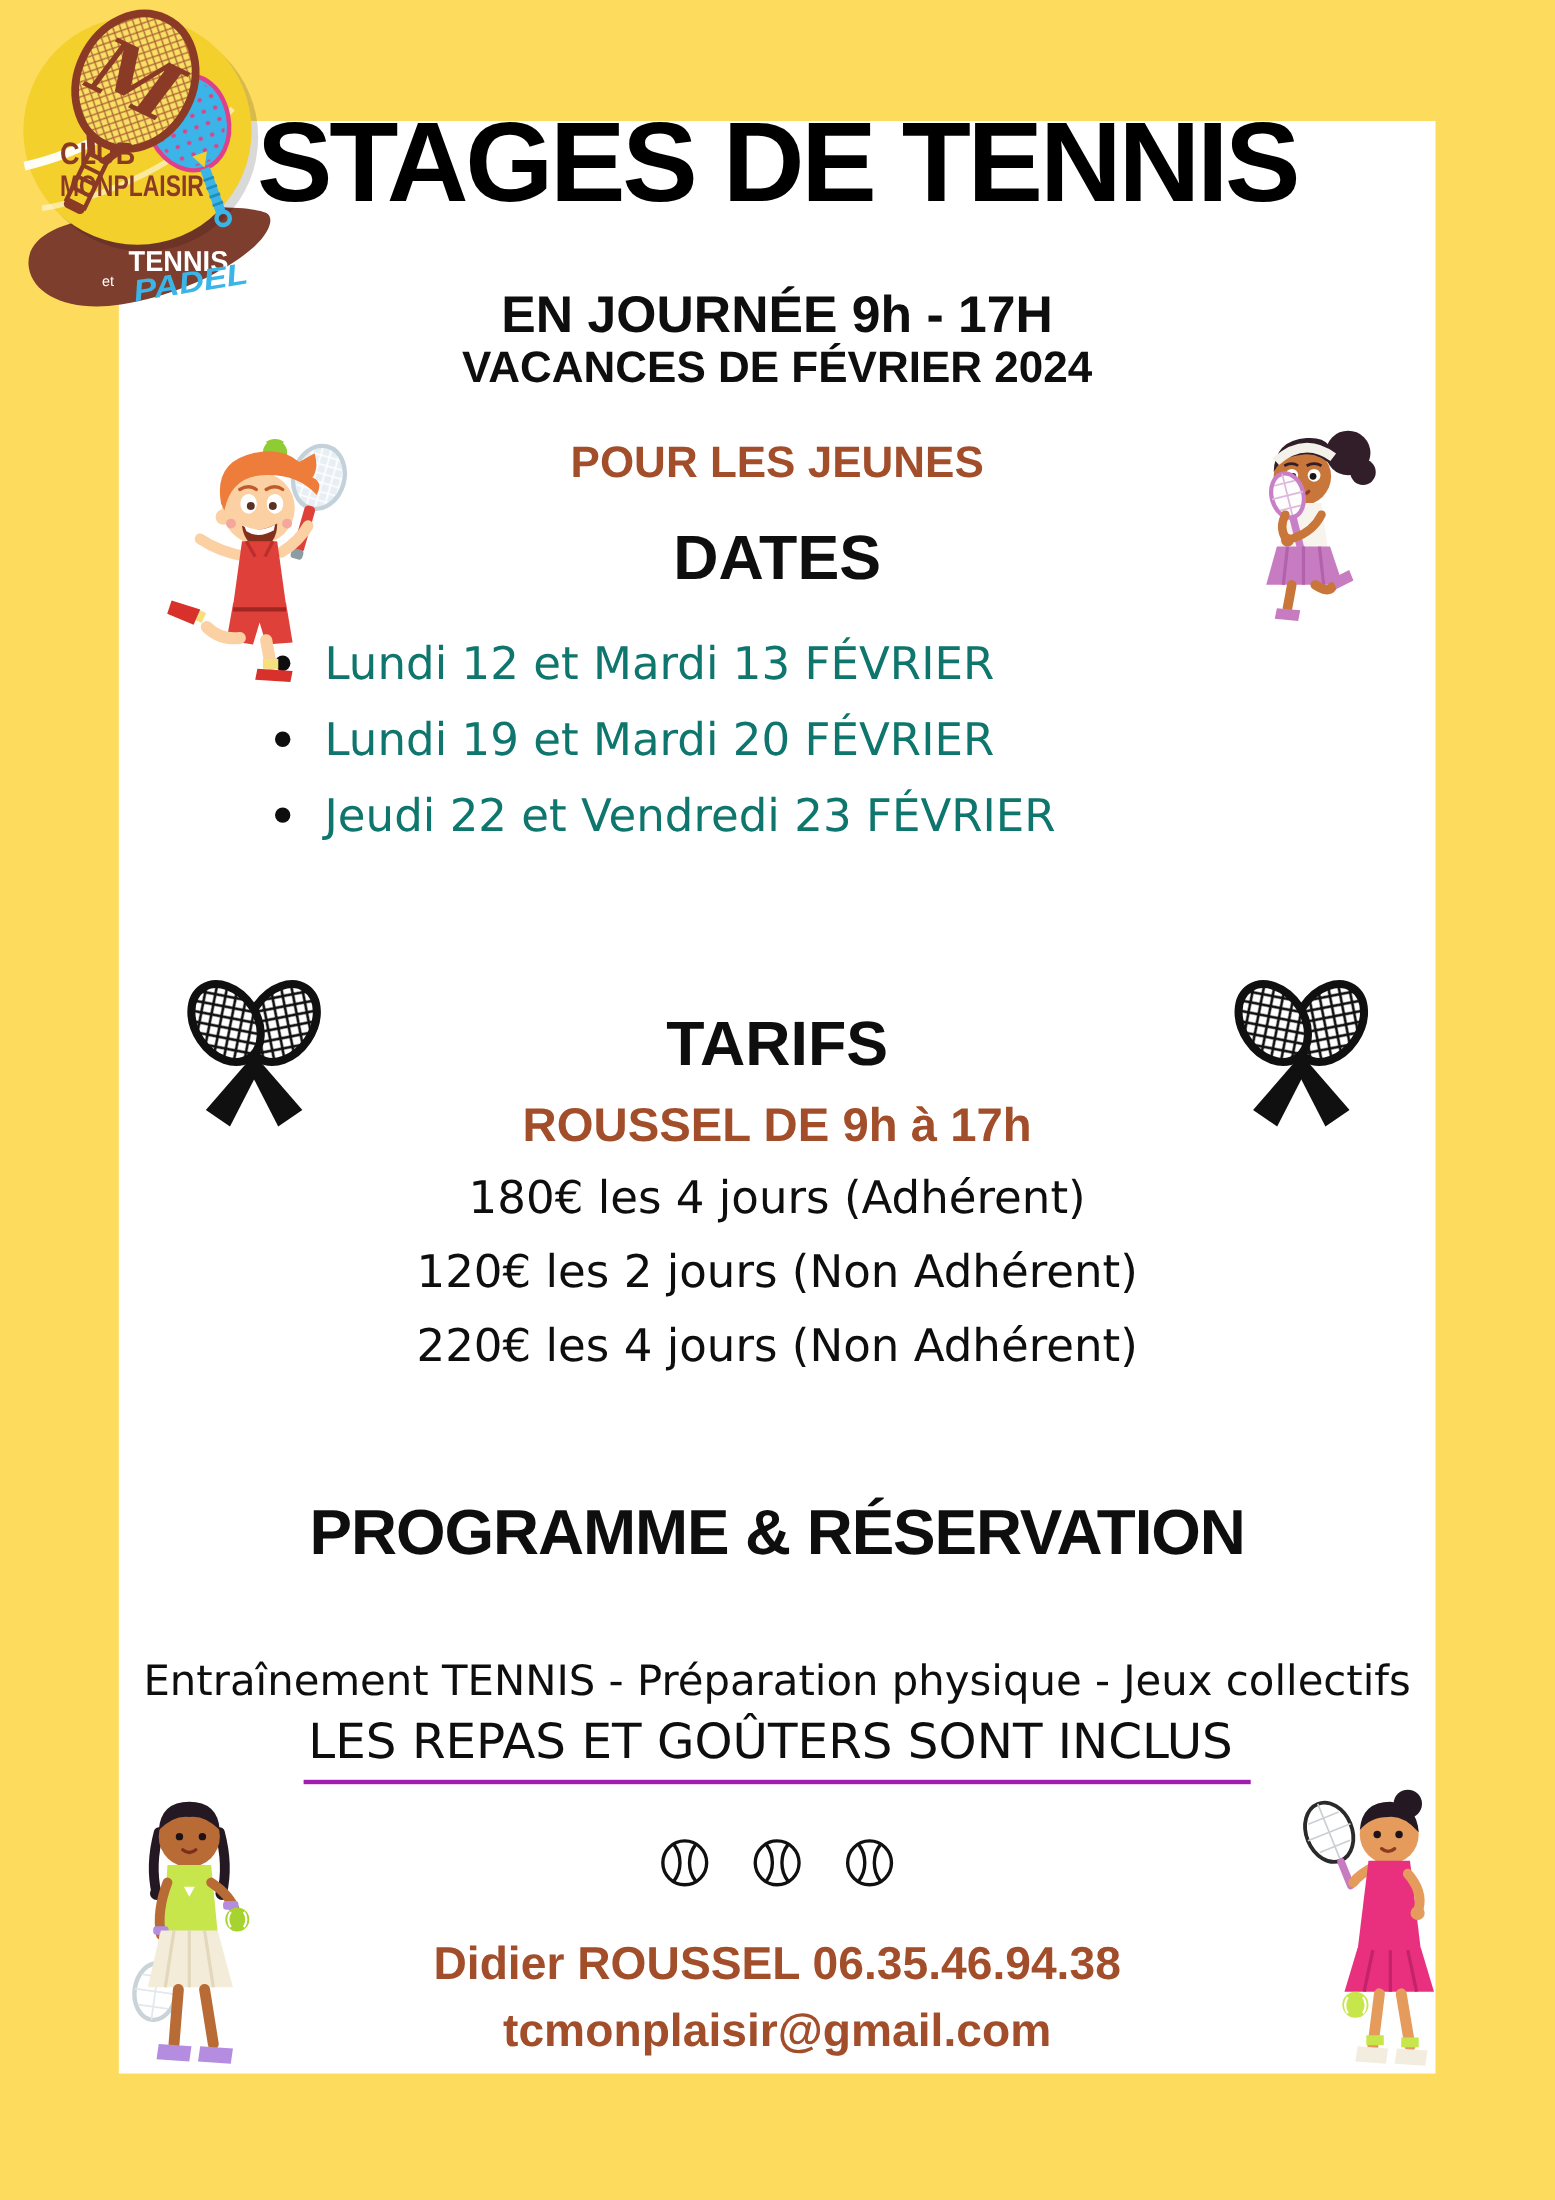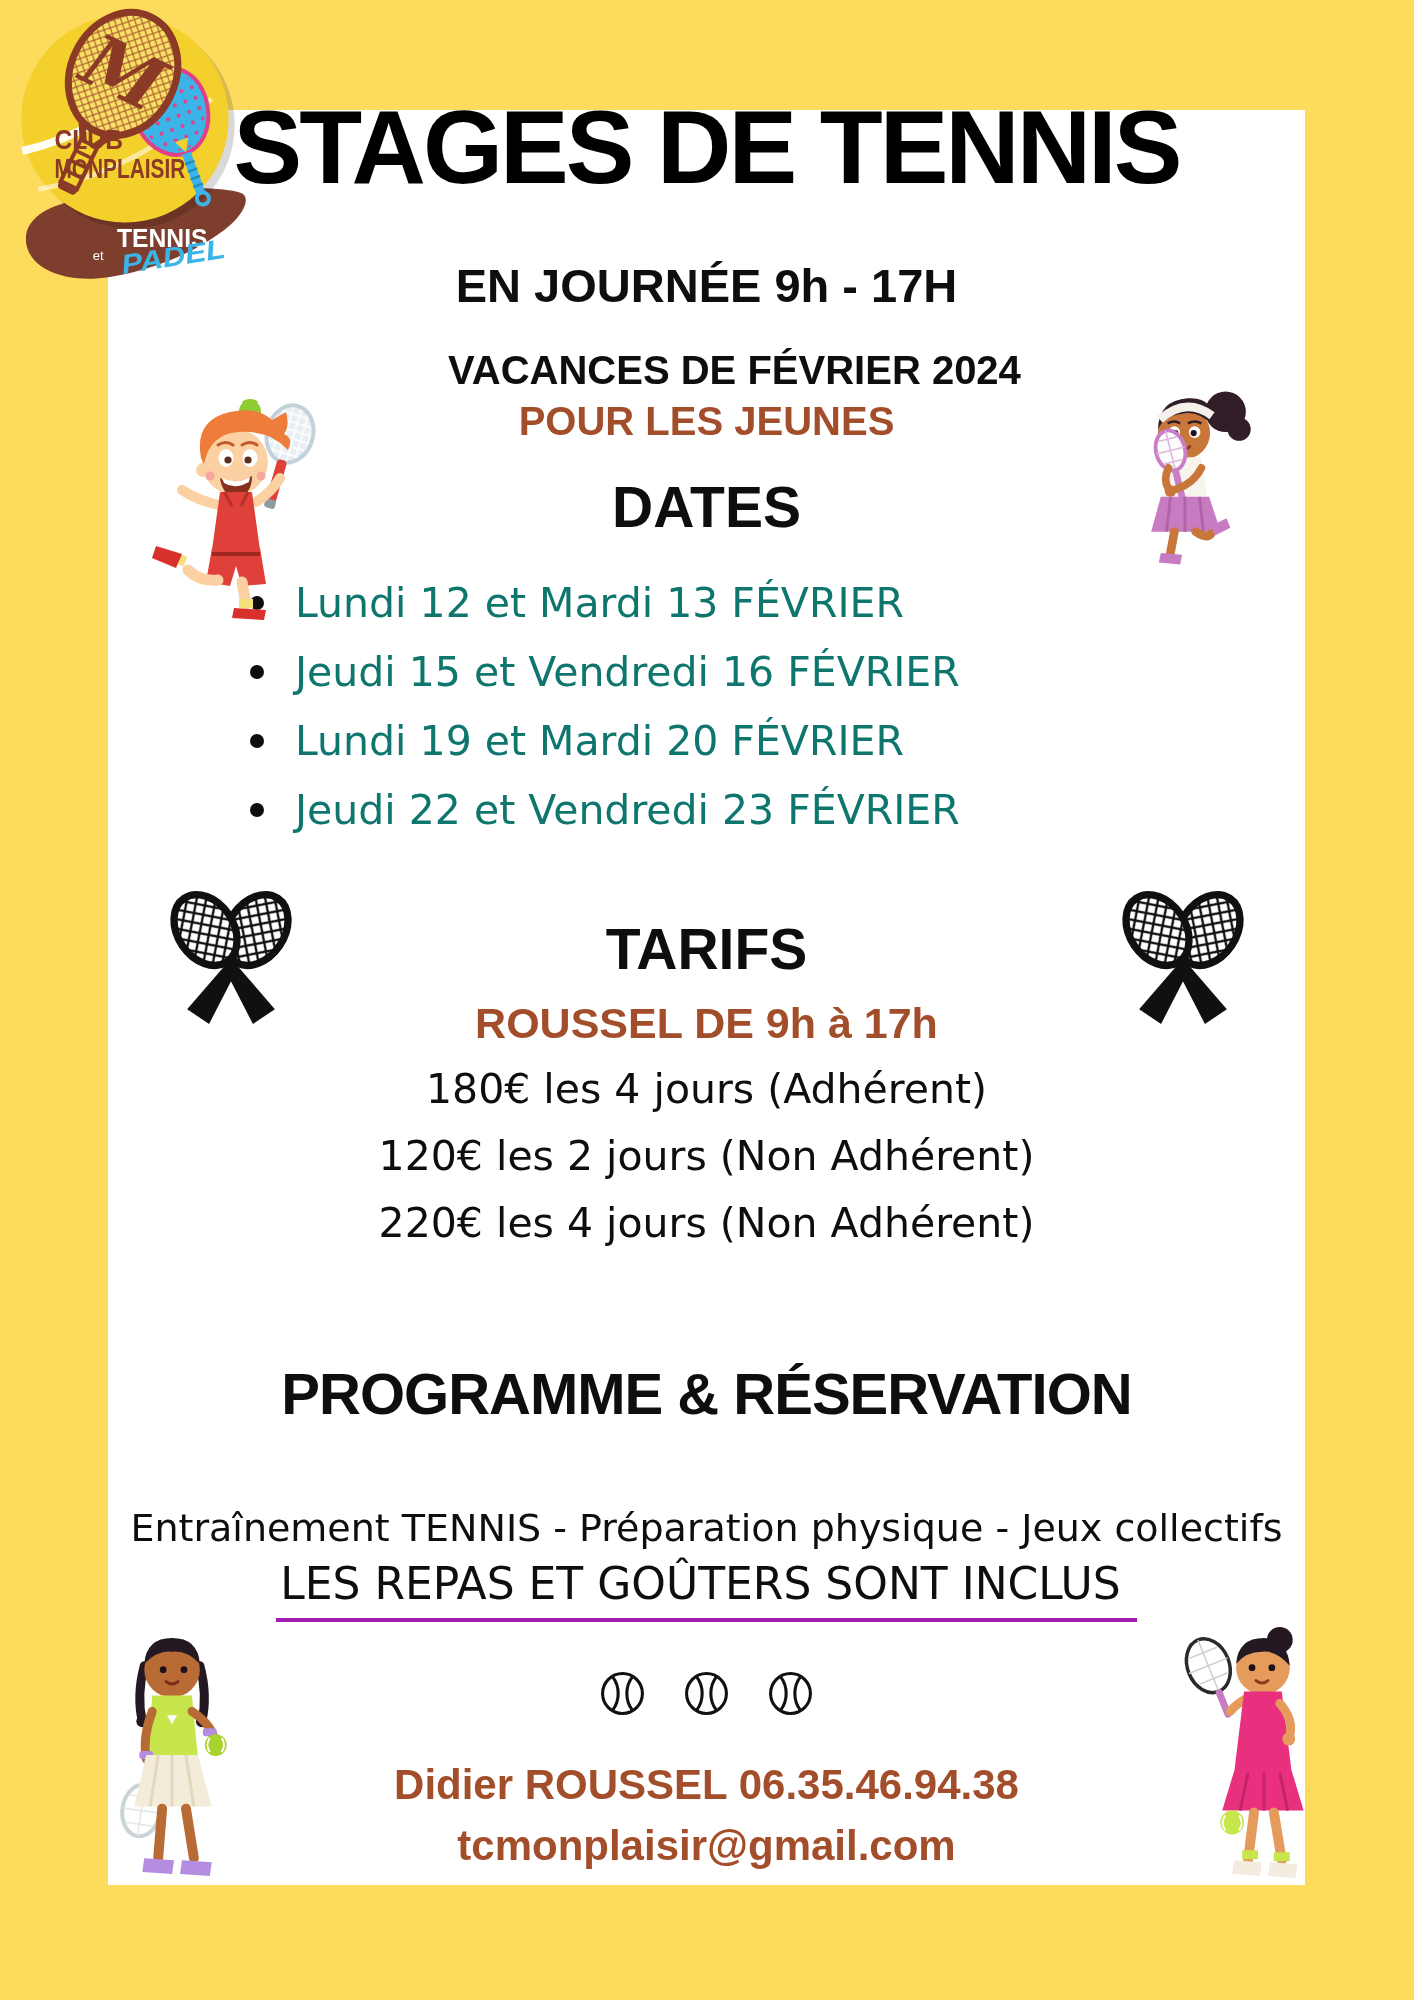--- a/index.html
+++ b/index.html
@@ -3,21 +3,21 @@
 <meta charset="utf-8">
 <style>
   html,body{margin:0;padding:0;}
   body{width:1414px;height:2000px;overflow:hidden;background:#FDDB5C;font-family:"Liberation Sans",sans-serif;}
   .poster{position:relative;width:1414px;height:2000px;background:#FDDB5C;}
   .panel{position:absolute;left:108px;top:110px;width:1197px;height:1775px;background:#FFFFFF;}
   .abs{position:absolute;}
   .cwide{left:108px;width:1197px;text-align:center;}
   .title{top:94px;font-weight:700;font-size:103px;line-height:1.05;letter-spacing:-3px;color:#000;}
   .subtitle{top:258px;font-weight:700;font-size:47px;color:#0E0E0E;}
-  .period{top:348px;font-weight:700;font-size:40px;color:#0E0E0E;padding-left:28px;}
+  .period{top:312px;font-weight:700;font-size:40px;color:#0E0E0E;}
   .audience{top:399px;font-weight:700;font-size:40px;color:#A34E2B;}
   .h-section{font-weight:700;font-size:57px;color:#0E0E0E;letter-spacing:0px;}
   .dates-h{top:474px;}
   .tarifs-h{top:888px;margin-top:28px;}
   .program-h{top:1360px;font-size:58px;letter-spacing:-1px;}
   ul.dates{left:250px;top:568px;margin:0;padding:0;list-style:none;}
   ul.dates li{display:flex;align-items:center;height:69px;font-family:"DejaVu Sans",sans-serif;font-size:41px;color:#0f766e;white-space:nowrap;}
   ul.dates li::before{content:"";width:14px;height:14px;border-radius:50%;background:#0E0E0E;margin-right:31px;flex:0 0 auto;}
   .tarifs-sub{top:999px;font-weight:700;font-size:43px;color:#A34E2B;}
   .prices{top:1056px;font-family:"DejaVu Sans",sans-serif;font-size:41px;line-height:67px;color:#0E0E0E;}
@@ -95,21 +95,20 @@
   </svg>
 
   <div class="abs cwide title">STAGES DE TENNIS</div>
   <div class="abs cwide subtitle">EN JOURNÉE 9h - 17H</div>
   <div class="abs cwide period">VACANCES DE FÉVRIER 2024</div>
   <div class="abs cwide h-section dates-h">DATES</div>
 
   <div class="abs cwide audience">POUR LES JEUNES</div>
   <ul class="abs dates">
     <li>Lundi 12 et Mardi 13 FÉVRIER</li>
-    <li>Jeudi 15 et Vendredi 16 FÉVRIER</li>
     <li>Lundi 19 et Mardi 20 FÉVRIER</li>
     <li>Jeudi 22 et Vendredi 23 FÉVRIER</li>
   </ul>
 
   <div class="abs cwide h-section tarifs-h">TARIFS</div>
   <svg class="abs" style="left:142px;top:884px;" width="178" height="150" viewBox="0 0 120 102">
     <use href="#racketshape" transform="translate(60,57) rotate(34)"></use>
     <use href="#racketshape" transform="translate(60,57) rotate(-34)"></use>
   </svg>
   <svg class="abs" style="left:1094px;top:884px;" width="178" height="150" viewBox="0 0 120 102">

